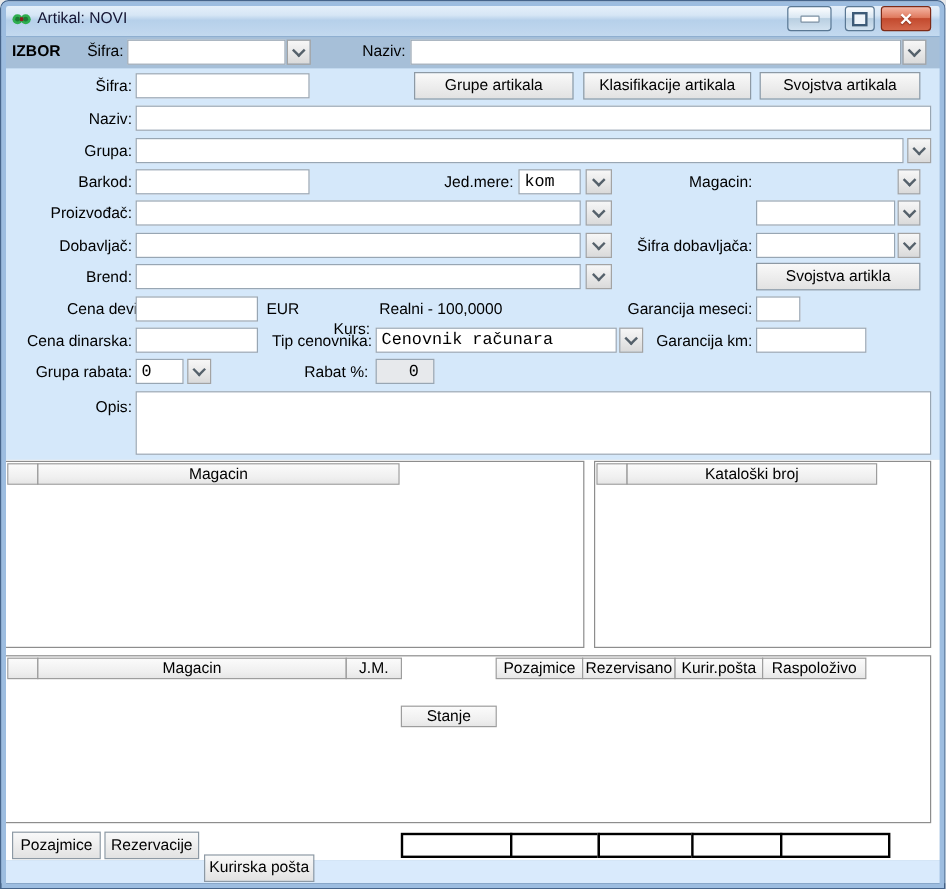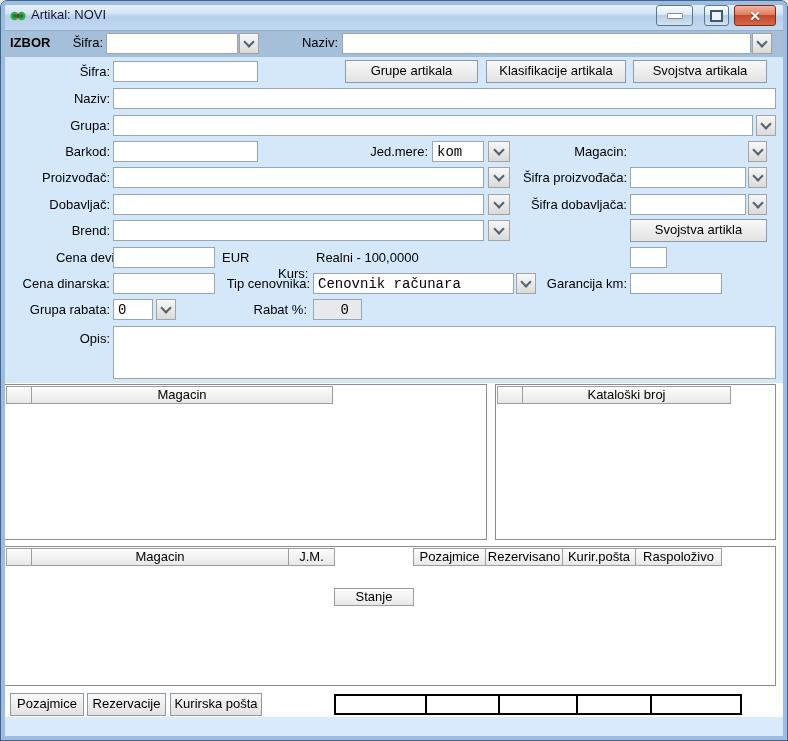--- a/index.html
+++ b/index.html
@@ -127,21 +127,20 @@
   <span class="lbl" style="left:540px;top:142px;width:87px;">Magacin:</span>
   <div class="dbtn" style="left:748px;top:141px;width:19px;">
       <span class="chev"></span>
     </div>
 
   <span class="lbl" style="left:5px;top:168px;width:105px;">Proizvođač:</span>
   <input class="tb" style="left: 113px; top: 167px; width: 371px;" value="">
   <div class="dbtn" style="left:488px;top:167px;width:22px;">
       <span class="chev"></span>
     </div>
-  <span class="lbl" style="left:480px;top:168px;width:147px;">Šifra proizvođača:</span>
   <input class="tb" style="left: 630px; top: 167px; width: 116px;" value="">
   <div class="dbtn" style="left:748px;top:167px;width:19px;">
       <span class="chev"></span>
     </div>
 
   <span class="lbl" style="left:5px;top:195px;width:105px;">Dobavljač:</span>
   <input class="tb" style="left: 113px; top: 194px; width: 371px;" value="">
   <div class="dbtn" style="left:488px;top:194px;width:22px;">
       <span class="chev"></span>
     </div>
@@ -156,20 +155,21 @@
   <div class="dbtn" style="left:488px;top:220px;width:22px;">
       <span class="chev"></span>
     </div>
   <div class="btn" style="left:630px;top:219px;width:137px;">Svojstva artikla</div>
 
   <span class="lbl" style="left:5px;top:248px;width:105px;padding-left:29px;">Cena devizna:</span>
   <input class="tb" style="left: 113px; top: 247px; width: 102px;" value="">
   <span class="lbl lbl-l" style="left:222px;top:248px;width:40px;">EUR</span>
   <span class="lbl lbl-l" style="left:278px;top:264px;width:40px;">Kurs:</span>
   <span class="lbl lbl-l" style="left:316px;top:248px;width:130px;">Realni - 100,0000</span>
+  <span class="lbl" style="left:490px;top:248px;width:137px;">Garancija meseci:</span>
   <input class="tb" style="left: 630px; top: 247px; width: 37px;" value="">
 
   <span class="lbl" style="left:5px;top:274px;width:105px;">Cena dinarska:</span>
   <input class="tb" style="left: 113px; top: 273px; width: 102px;" value="">
   <span class="lbl" style="left:215px;top:274px;width:95px;">Tip cenovnika:</span>
   <input class="tb" style="left: 313px; top: 273px; width: 201px;" value="Cenovnik računara">
   <div class="dbtn" style="left:516px;top:273px;">
       <span class="chev"></span>
     </div>
   <span class="lbl" style="left:500px;top:274px;width:127px;">Garancija km:</span>
@@ -208,21 +208,21 @@
       <div class="th" style="width:80px;margin-top:40px;">Stanje</div>
       <div class="th" style="width:73px;">Pozajmice</div>
       <div class="th" style="width:78px;">Rezervisano</div>
       <div class="th" style="width:74px;">Kurir.pošta</div>
       <div class="th" style="width:87px;">Raspoloživo</div>
     </div>
   </div>
 
   <div class="btn" style="left:10px;top:693px;width:74px;">Pozajmice</div>
   <div class="btn" style="left:87px;top:693px;width:79px;">Rezervacije</div>
-  <div class="btn" style="left:170px;top:693px;width:92px;">Kurirska pošta</div>
+  <div class="btn" style="left:170px;top:712px;width:92px;">Kurirska pošta</div>
 
   <div class="tot" style="left:334px;top:694px;width:93px;"></div>
   <div class="tot" style="left:425px;top:694px;width:75px;"></div>
   <div class="tot" style="left:498px;top:694px;width:80px;"></div>
   <div class="tot" style="left:576px;top:694px;width:76px;"></div>
   <div class="tot" style="left:650px;top:694px;width:92px;"></div>
 
   <div class="frame-bottom"></div>
   <div class="frame"></div>
 </div>

